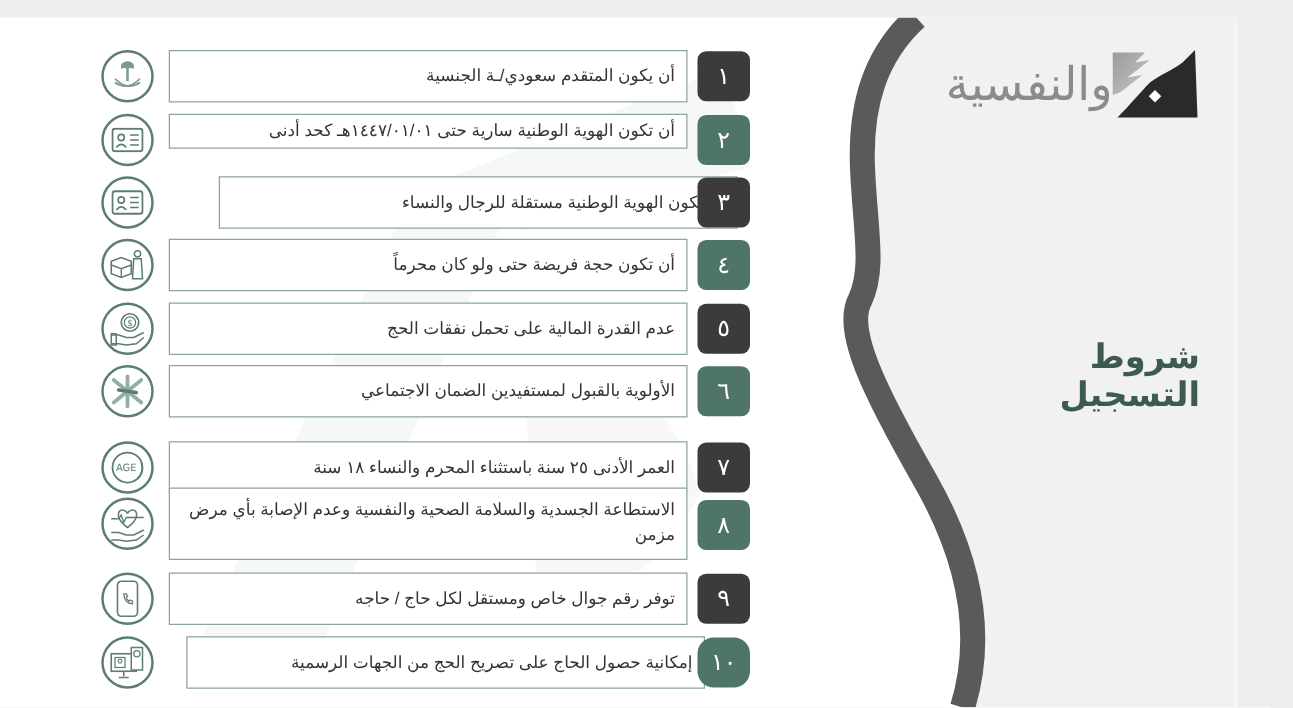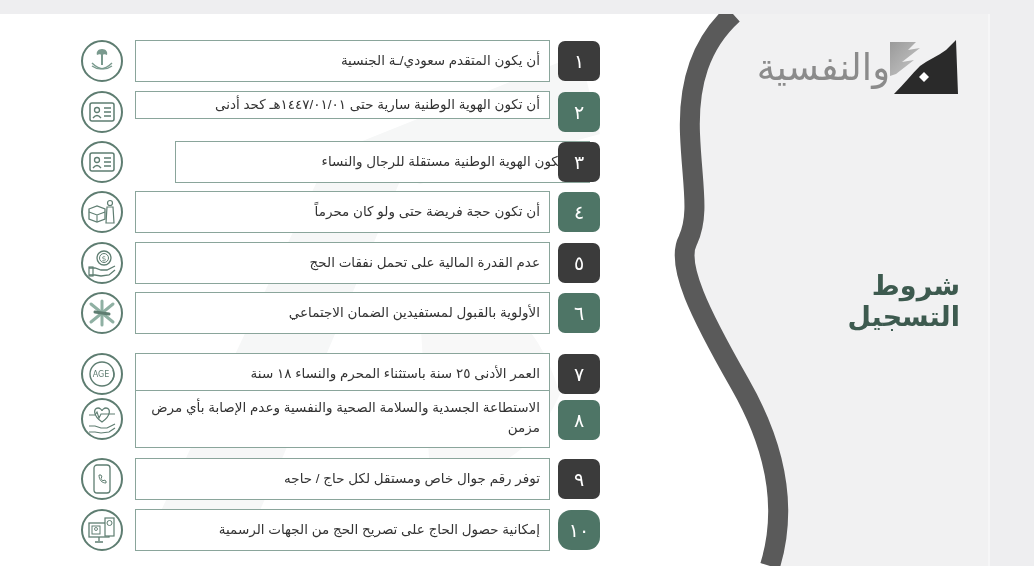--- a/index.html
+++ b/index.html
@@ -210,20 +210,20 @@
       <div class="icon-circle" style="top:0;">
         <svg width="30" height="30" viewBox="0 0 30 30">
           <rect x="2" y="8" width="20" height="14" stroke="#5e7d71" stroke-width="1.3" fill="none"></rect>
           <rect x="5" y="11" width="8" height="8" stroke="#5e7d71" stroke-width="1" fill="none"></rect>
           <circle cx="9" cy="14" r="1.5" stroke="#5e7d71" stroke-width="0.9" fill="none"></circle>
           <rect x="18" y="3" width="9" height="18" stroke="#5e7d71" stroke-width="1.2" fill="#fff"></rect>
           <circle cx="22.5" cy="8" r="2.5" stroke="#5e7d71" stroke-width="1" fill="none"></circle>
           <path d="M12 22 V26 M8 27 H16" stroke="#5e7d71" stroke-width="1.3"></path>
         </svg>
       </div>
-      <div class="text-box" style="top:0;height:42px;">إمكانية حصول الحاج على تصريح الحج من الجهات الرسمية</div>
+      <div class="text-box" style="top:0;height:42px;margin-left:14px;">إمكانية حصول الحاج على تصريح الحج من الجهات الرسمية</div>
       <div class="badge green" style="top:1px;border-radius:13px;">١٠</div>
     </div>
 
   </div>
 </div>
 
 <div class="side-divider"></div>
 
 </body></html>

